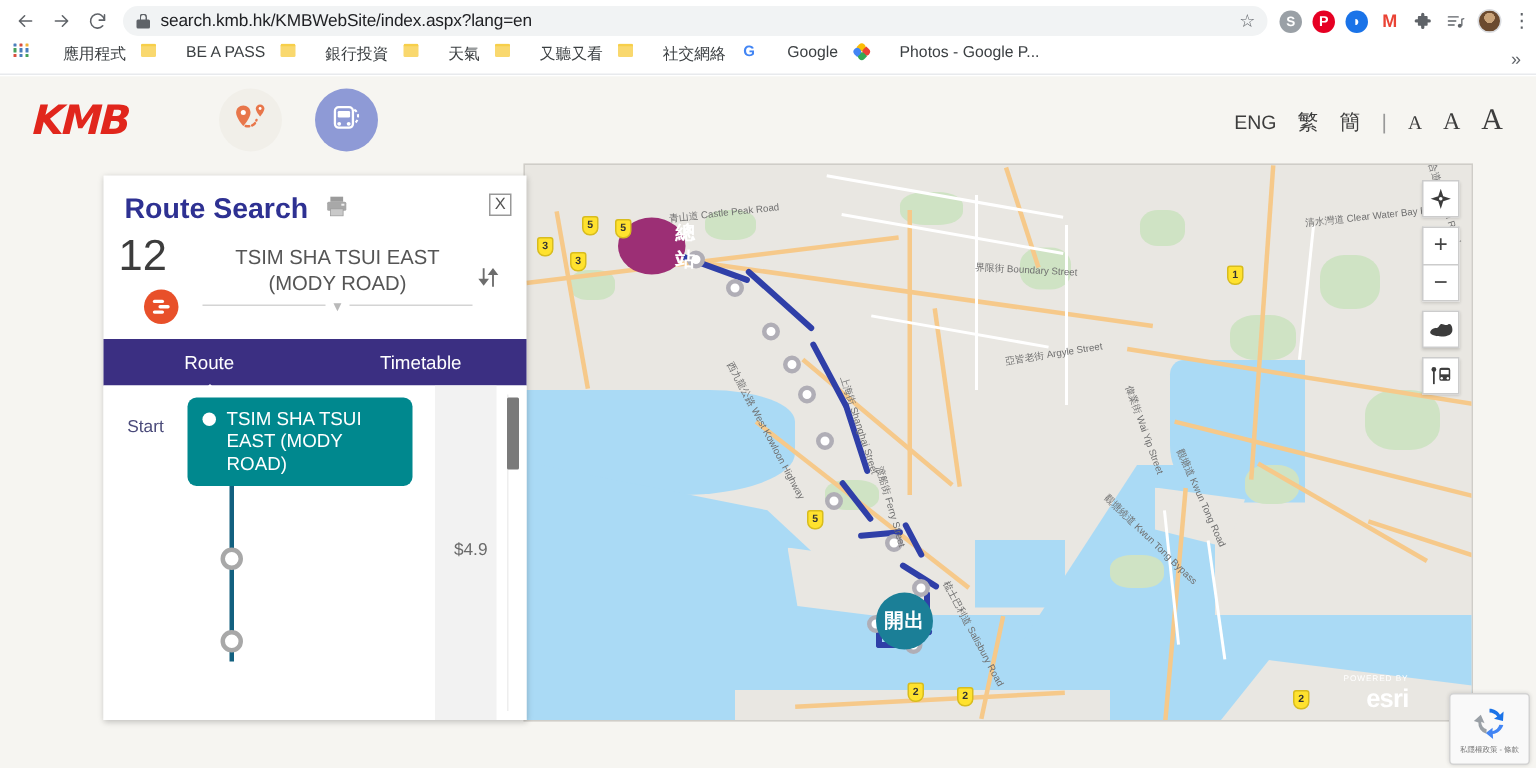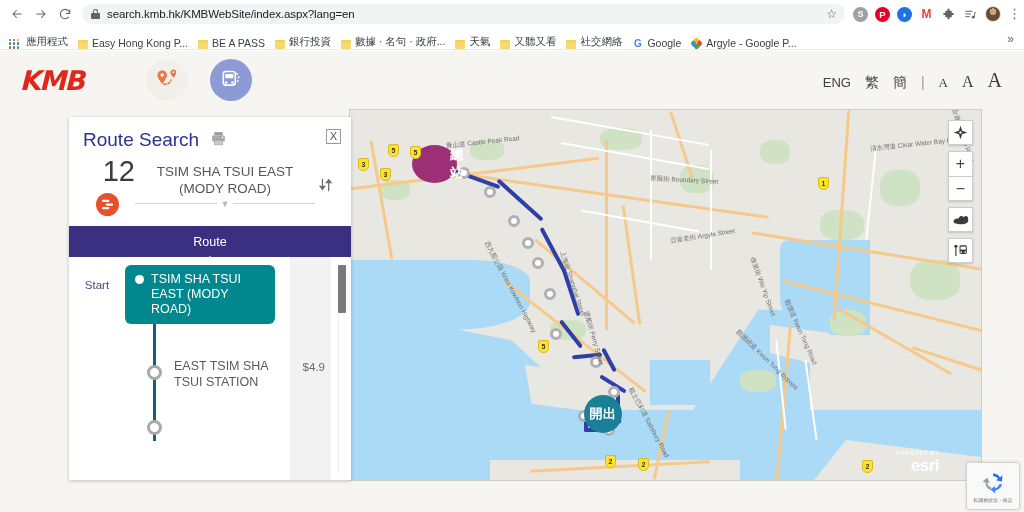--- a/index.html
+++ b/index.html
@@ -47,21 +47,21 @@
     background: radial-gradient(circle at 50% 35%, #c9a37a 0 30%, #6b4a2f 31% 100%);
     border: 1px solid #dadce0;
   }
   .kebab { color:#5f6368; font-size: 13px; line-height: 10px; letter-spacing:0; width:8px; text-align:center; }
 
   .bookmarks {
     height: 22px; display: flex; align-items: center; gap: 0px;
     padding: 0 6px; border-bottom: 1px solid #e8eaed; background:#fff;
   }
   .bm {
-    display: flex; align-items: flex-end; gap: 4px;
+    display: flex; align-items: flex-start; gap: 20px;
     font-size: 10.5px; color: #3c4043; padding: 0 7px 0 3px;
     white-space: nowrap; height: 20px;
   }
   .bm-folder { width: 10px; height: 9px; background: #f9d86e; border-radius: 1px; flex:0 0 auto;
                border-top: 2px solid #f7cf4a; }
   .apps-grid { display: grid; grid-template-columns: repeat(3, 2.4px); grid-template-rows: repeat(3, 2.4px);
                gap: 1.4px; margin-right: 3px; }
   .apps-grid i { background: #4a7ebb; display:block; width:2.4px; height:2.4px; border-radius:0.4px; }
   .apps-grid i:nth-child(2){background:#d94f3d;} .apps-grid i:nth-child(3){background:#f2b138;}
   .apps-grid i:nth-child(4){background:#46a05a;} .apps-grid i:nth-child(6){background:#4a7ebb;}
@@ -159,31 +159,31 @@
   .rc-logo { width: 26px; height: 26px; position: relative; }
   .rc-text { font-size: 5px; color: #777; margin-top: 1px; white-space: nowrap; }
 
   
   .panel {
     position: absolute; left: 69px; top: 8px; width: 282px; height: 363px;
     background: #fff; box-shadow: 0 1px 4px rgba(0,0,0,.22); display: flex; flex-direction: column;
   }
   .panel-head { padding: 12px 14px 0 14px; position: relative; }
   .panel-title {
-    font-size: 19px; color: #2e3192; font-weight: normal; display: inline-block; vertical-align: middle;
+    font-size: 19px; color: #2e3192; font-weight: bold; display: inline-block; vertical-align: middle;
   }
   .printer-icon { display:inline-block; vertical-align: middle; margin-left: 6px; }
   .close-x {
     position: absolute; right: 10px; top: 12px;
     width: 15px; height: 15px; border: 1px solid #999; color: #555;
     font-size: 11px; line-height: 13px; text-align: center; background: #fff;
   }
 
   .route-info { display: flex; align-items: center; padding: 6px 14px 0 10px; }
-  .route-num-col { width: 56px; text-align: right; }
+  .route-num-col { width: 56px; text-align: left; }
   .route-num { font-size: 29px; color: #3c3c3c; font-weight: normal; line-height: 1; }
   .route-badge {
     width: 23px; height: 23px; border-radius: 50%; background: #e8502a; margin: 7px auto 0 auto;
     display: flex; align-items: center; justify-content: center;
   }
   .route-od { flex: 1; text-align: center; }
   .od-from { font-size: 13.5px; color: #555; line-height: 17px; }
   .od-sep { display:flex; align-items:center; gap:4px; margin: 2px 0; }
   .od-sep .ln { flex:1; height:1px; background:#d4d4d4; }
   .od-sep .cv { color:#b9b9b9; font-size: 9px; }
@@ -292,33 +292,25 @@
           <i></i>
           <i></i>
           <i></i>
           <i></i>
           <i></i>
         </span>
       <span>應用程式</span>
     </div>
     <div class="bm">
       <span class="bm-folder"></span>
-      <span>Easy Hong Kong P...</span>
-    </div>
-    <div class="bm">
-      <span class="bm-folder"></span>
       <span>BE A PASS</span>
     </div>
     <div class="bm">
       <span class="bm-folder"></span>
       <span>銀行投資</span>
-    </div>
-    <div class="bm">
-      <span class="bm-folder"></span>
-      <span>數據 · 名句 · 政府...</span>
     </div>
     <div class="bm">
       <span class="bm-folder"></span>
       <span>天氣</span>
     </div>
     <div class="bm">
       <span class="bm-folder"></span>
       <span>又聽又看</span>
     </div>
     <div class="bm">
@@ -329,21 +321,21 @@
       <span class="bm-google">G</span>
       <span>Google</span>
     </div>
     <div class="bm">
       <span class="bm-photos">
           <span></span>
           <span></span>
           <span></span>
           <span></span>
         </span>
-      <span>Argyle - Google P...</span>
+      <span>Photos - Google P...</span>
     </div>
     <div class="bm-overflow">»</div>
   </div>
 
   <div class="page">
 
     <div class="site-header">
       <div class="kmb-logo">KMB</div>
       <div class="hdr-icons">
         <div class="hdr-circle plain">
@@ -568,40 +560,40 @@
           <div class="swap">
             <svg width="16" height="16" viewBox="0 0 18 18">
               <path d="M5 2v11M5 14l-2.6-3.4h5.2z" fill="#6d6d6d" stroke="#6d6d6d" stroke-width="1.4"></path>
               <path d="M12 16V5M12 3l2.6 3.4H9.4z" fill="#6d6d6d" stroke="#6d6d6d" stroke-width="1.4"></path>
             </svg>
           </div>
         </div>
 
         <div class="tabs">
           <div class="tab active">Route</div>
+          <div class="tab">Timetable</div>
         </div>
 
         <div class="stops-area">
           <div class="fare-col"></div>
           <div class="spine"></div>
           <div class="spine-arrow"></div>
 
           <div class="stops-list">
 
             <div class="stop-row">
               <div class="start-label">Start</div>
               <div class="stop-chip">
                 <span class="chip-dot"></span>
                 <span>TSIM SHA TSUI EAST (MODY ROAD)</span>
               </div>
             </div>
           </div>
 
           <div class="stop-node" style="top:108px;"></div>
-          <div class="stop-name" style="top:101px;">EAST TSIM SHA TSUI STATION</div>
           <div class="fare" style="top:104px;padding-left:15px;">$4.9</div>
 
           <div class="stop-node" style="top:163px;"></div>
 
           <div class="sbar-track"></div>
           <div class="sbar-thumb"></div>
         </div>
       </div>
 
     </div>

